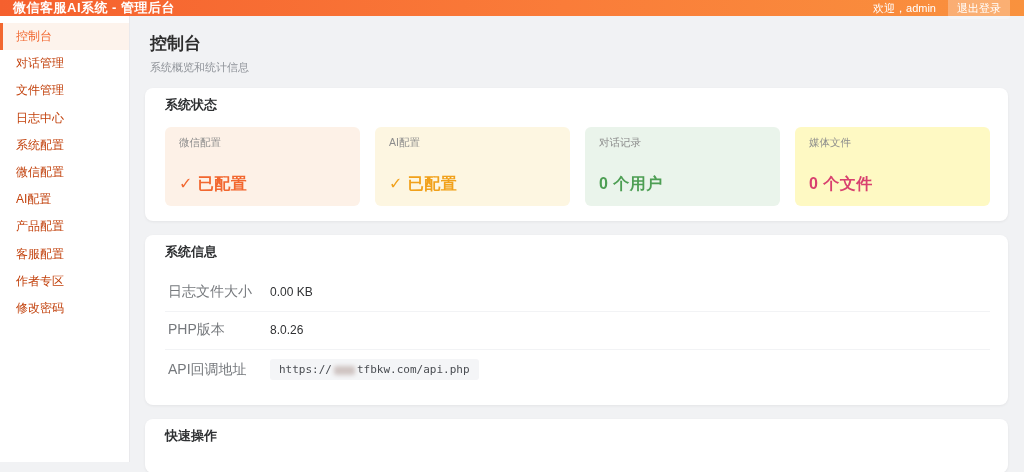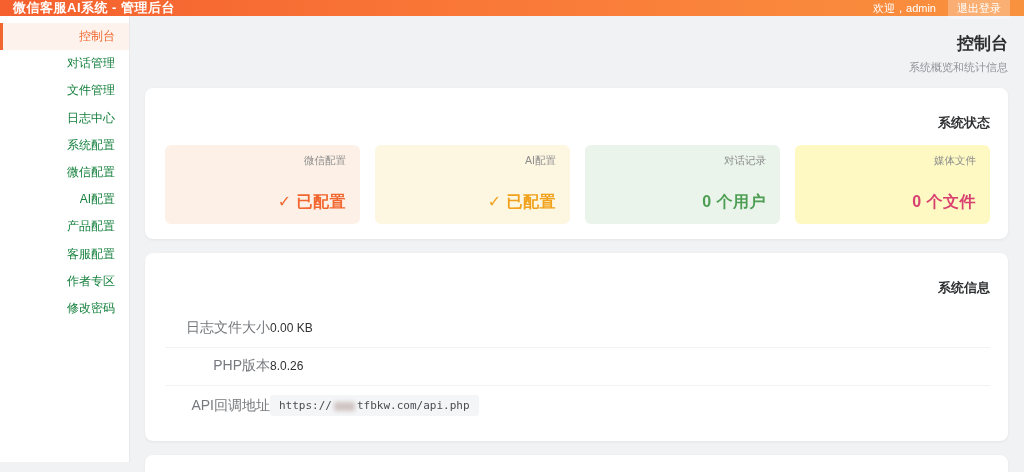--- a/index.html
+++ b/index.html
@@ -28,54 +28,54 @@
     border: none;
     color: #fff;
     font-size: 11px;
     font-family: inherit;
     padding: 3px 9px;
     border-radius: 3px;
     cursor: pointer;
   }
 
   
-  .layout { display: flex; height: 446px; text-align: right; }
+  .layout { display: flex; height: 446px; }
 
   
   .sidebar {
     width: 130px;
     background: #fff;
     border-right: 1px solid #e9e9ec;
     padding-top: 7px;
     flex-shrink: 0;
   }
   .side-item {
     font-size: 12px;
-    color: #15803d;
+    color: #c2410c;
     padding: 7px 14px 7px 16px;
     cursor: pointer;
     line-height: 1.1;
   }
   .side-item.active {
     color: #f2672f;
     background: #fdf3ec;
     border-left: 3px solid #f2672f;
     padding-left: 13px;
   }
 
   
   .main { flex: 1; padding: 10px 16px 0 15px; }
   .page-title { font-size: 17px; font-weight: bold; color: #2d2d2d; margin: 6px 0 5px 5px; }
   .page-subtitle { font-size: 11px; color: #8f9399; margin: 0 0 13px 5px; }
 
   .card {
     background: #fff;
     border-radius: 8px;
     box-shadow: 0 1px 3px rgba(0,0,0,.06);
-    padding: 26px 18px 15px 20px;
+    padding: 8px 18px 15px 20px;
     margin-bottom: 14px;
   }
   .card-title { font-size: 13px; font-weight: bold; color: #2f3133; margin-bottom: 13px; }
 
   
   .status-row { display: flex; gap: 15px; }
   .status-box { flex: 1; border-radius: 6px; padding: 9px 14px 11px 14px; }
   .status-label { font-size: 10.5px; color: #8c8c8c; margin-bottom: 4px; }
   .status-value { font-size: 16px; font-weight: bold; letter-spacing: .5px; margin-top: 24px; }
 

